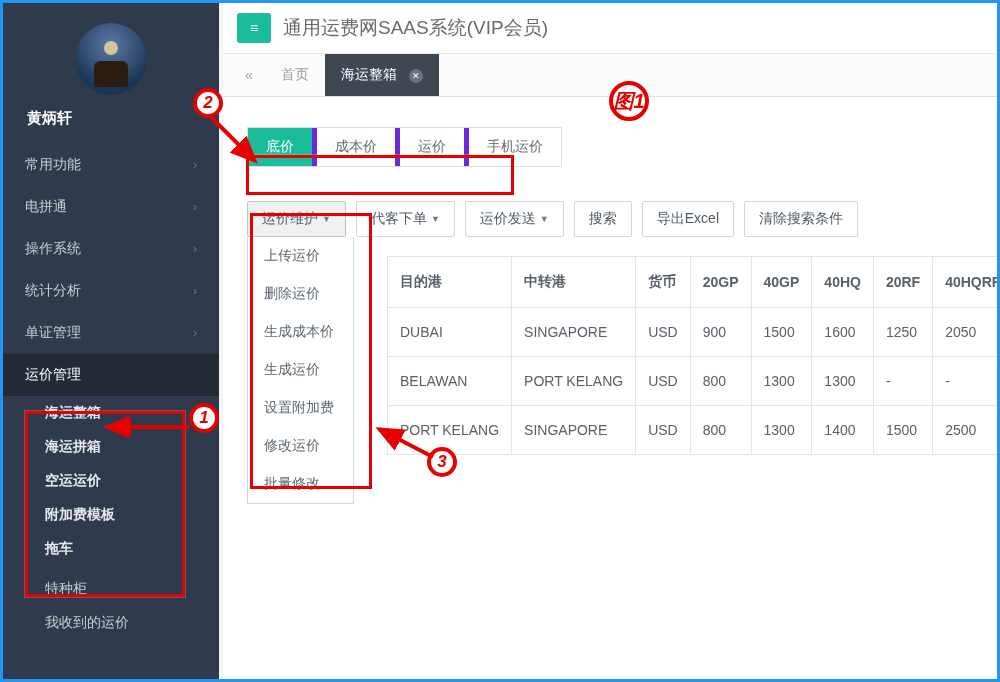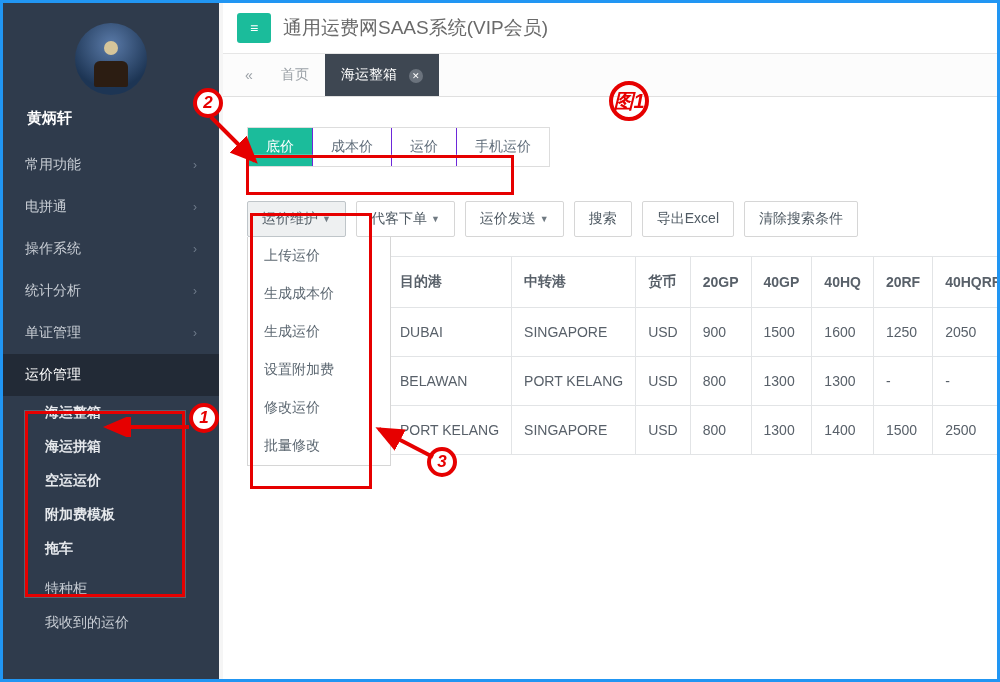--- a/index.html
+++ b/index.html
@@ -20,29 +20,29 @@
   .titlebar { display:flex; align-items:center; padding:10px 14px; border-bottom:1px solid #e6e6e6; }
   .menu-btn { width:34px; height:30px; background:#1bbc9b; color:#fff; display:flex; align-items:center; justify-content:center; border-radius:3px; margin-right:12px; cursor:pointer; }
   .title-text { font-size:19px; color:#6a6a6a; }
   .tabsbar { display:flex; align-items:center; border-bottom:1px solid #e0e0e0; background:#fcfcfc; padding:0 10px;}
   .tab-arrow { width:32px; text-align:center; color:#9aa0a6; cursor:pointer; padding:12px 0;}
   .tab { padding:12px 16px; color:#9aa0a6; cursor:pointer; }
   .tab.active { background:#3e4752; color:#fff; position:relative; }
   .tab .close { margin-left:8px; display:inline-flex; width:14px; height:14px; border-radius:50%; background:#6b737d; color:#fff; align-items:center; justify-content:center; font-size:9px; }
   .content { padding: 30px 10px 10px 24px; }
   .pricetabs { display:inline-flex; border:1px solid #ddd; }
-  .pricetab { padding:10px 18px; border-right:1px solid #6d28d9; color:#606d7a; cursor:pointer; background:#fff;}
+  .pricetab { padding:10px 18px; border-right:5px solid #6d28d9; color:#606d7a; cursor:pointer; background:#fff;}
   .pricetab:last-child{border-right:none;}
   .pricetab.active { background:#1bbc9b; color:#fff; }
   .toolbar { display:flex; gap:10px; margin-top:34px; align-items:flex-start; }
   .btn { padding:8px 14px; border:1px solid #d6d6d6; background:#fff; border-radius:2px; color:#4f5a63; cursor:pointer; display:inline-flex; align-items:center; gap:4px;}
   .btn.pressed { background:#eef0f1; border-color:#bfc5c9; }
   .caret { font-size:9px; color:#707a82;}
   .dropdown { position:relative; }
-  .dropmenu { position:absolute; top:100%; left:0; width:144px; background:#fff; border:1px solid #d6d6d6; border-top:none; }
+  .dropmenu { position:absolute; top:100%; left:0; width:107px; background:#fff; border:1px solid #d6d6d6; border-top:none; }
   .dropmenu div { padding:10px 16px; color:#5d6872; cursor:pointer; font-size:14px;}
   .table-wrap { margin-top:19px; margin-left:140px; }
   table { border-collapse:collapse; }
   th, td { border:1px solid #e2e4e6; padding:16px 12px; text-align:left; font-size:14px; color:#586069; white-space:nowrap;}
   th { font-weight:600; }
   
   .anno { position:absolute; pointer-events:none; }
   .red-box { position:absolute; border:3px solid #e60000; box-shadow:0 0 0 1px rgba(255,255,255,0.2); }
   .num-badge { position:absolute; width:30px; height:30px; border:4px solid #e60000; border-radius:50%; background:#fff; color:#e60000; font-weight:900; font-size:17px; display:flex; align-items:center; justify-content:center; font-style:italic;}
   .arrow-svg{position:absolute;}
@@ -120,20 +120,21 @@
       </div>
 
       <div class="toolbar">
         <div class="dropdown">
           <div class="btn pressed">
             <span>运价维护</span>
             <span class="caret">▼</span>
           </div>
           <div class="dropmenu">
             <div>上传运价</div>
+            <div>删除运价</div>
             <div>生成成本价</div>
             <div>生成运价</div>
             <div>设置附加费</div>
             <div>修改运价</div>
             <div>批量修改</div>
           </div>
         </div>
         <div class="btn">
           <span>代客下单</span>
           <span class="caret">▼</span>

